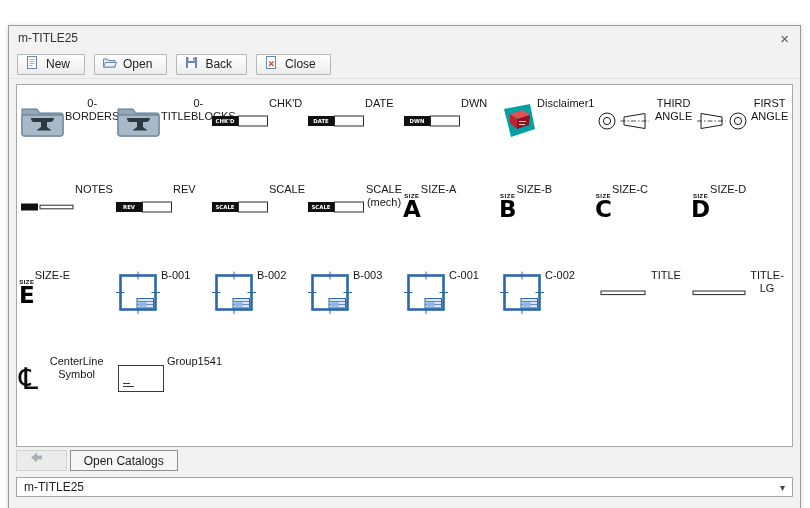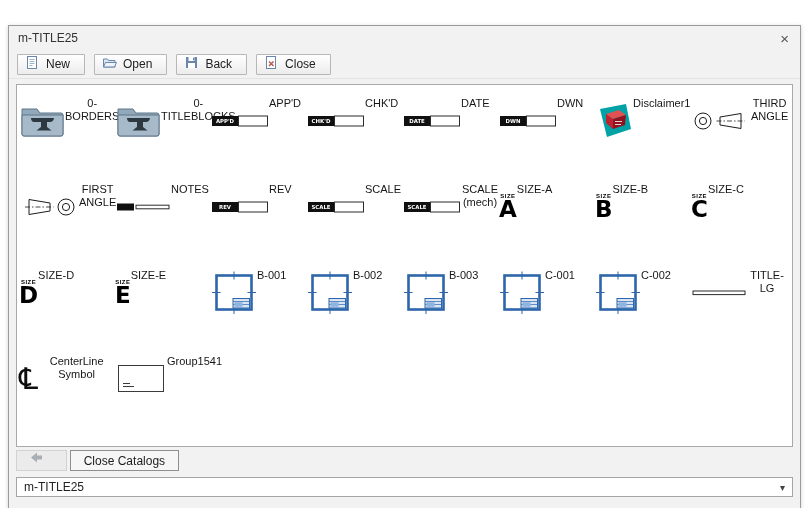--- a/index.html
+++ b/index.html
@@ -112,30 +112,20 @@
       <path d="M3 13 h41 v19 a2 2 0 0 1 -2 2 H5 a2 2 0 0 1 -2 -2 z" fill="#a6bac9" stroke="#5f7689"></path>
       <path d="M12 16 h23 c0 2.2 -1.6 4 -4 4 h-3 v5 l4.5 3.5 h-15 l4.5 -3.5 v-5 h-7 c-2 0 -3 -2 -3 -4 z" fill="#2d3840"></path>
     </svg>
           </div>
           <div class="label">0-TITLEBLOCKS</div>
         </div>
         <div class="item">
           <div class="icon">
             <svg width="58" height="16" viewBox="0 0 58 16">
       <rect x="1" y="3" width="26" height="10" fill="#101010"></rect>
-      <text x="14" y="10.4" font-size="5.4" font-weight="bold" fill="#ffffff" text-anchor="middle" font-family="DejaVu Sans, sans-serif">APP'D</text>
-      <rect x="27.5" y="3" width="29" height="10" fill="#ffffff" stroke="#2b2b2b"></rect>
-    </svg>
-          </div>
-          <div class="label">APP'D</div>
-        </div>
-        <div class="item">
-          <div class="icon">
-            <svg width="58" height="16" viewBox="0 0 58 16">
-      <rect x="1" y="3" width="26" height="10" fill="#101010"></rect>
       <text x="14" y="10.4" font-size="5.4" font-weight="bold" fill="#ffffff" text-anchor="middle" font-family="DejaVu Sans, sans-serif">CHK'D</text>
       <rect x="27.5" y="3" width="29" height="10" fill="#ffffff" stroke="#2b2b2b"></rect>
     </svg>
           </div>
           <div class="label">CHK'D</div>
         </div>
         <div class="item">
           <div class="icon">
             <svg width="58" height="16" viewBox="0 0 58 16">
       <rect x="1" y="3" width="26" height="10" fill="#101010"></rect>
@@ -329,20 +319,28 @@
       <rect x="22" y="27.5" width="16.5" height="9.5" fill="#d9e5f4" stroke="#2d66aa" stroke-width="1"></rect>
       <path d="M22 30.5 h16.5 M22 33.5 h16.5" stroke="#2d66aa" stroke-width="0.7" fill="none"></path>
       <rect x="23.5" y="31.2" width="8" height="4.6" fill="#8fb4e0"></rect>
     </svg>
           </div>
           <div class="label">C-002</div>
         </div>
         <div class="item">
           <div class="icon">
             <svg width="56" height="12" viewBox="0 0 56 12">
+      <rect x="6" y="4" width="44" height="3.6" fill="#ffffff" stroke="#2b2b2b"></rect>
+    </svg>
+          </div>
+          <div class="label">TITLE</div>
+        </div>
+        <div class="item">
+          <div class="icon">
+            <svg width="56" height="12" viewBox="0 0 56 12">
       <rect x="2" y="4" width="52" height="3.6" fill="#ffffff" stroke="#2b2b2b"></rect>
     </svg>
           </div>
           <div class="label">TITLE-LG</div>
         </div>
         <div class="item">
           <div class="icon">
             <div class="cl-glyph">℄</div>
           </div>
           <div class="label">CenterLine Symbol</div>
@@ -359,21 +357,21 @@
       </div>
   </div>
 
   <div class="footer">
     <button class="backbtn">
       <span><svg width="13" height="13" viewBox="0 0 13 13">
             <path d="M1 6.5 L7 1.5 V4.5 H12 V8.5 H7 V11.5 Z" fill="#a9afb5"></path>
           </svg></span>
       <span>Back</span>
     </button>
-    <button class="morebtn">Close Catalogs</button>
+    <button class="morebtn">Open Catalogs</button>
   </div>
 
   <div class="combo">
     <span>m-TITLE25</span>
     <span class="arrow">▾</span>
   </div>
 
 </div>
 
 </body></html>

